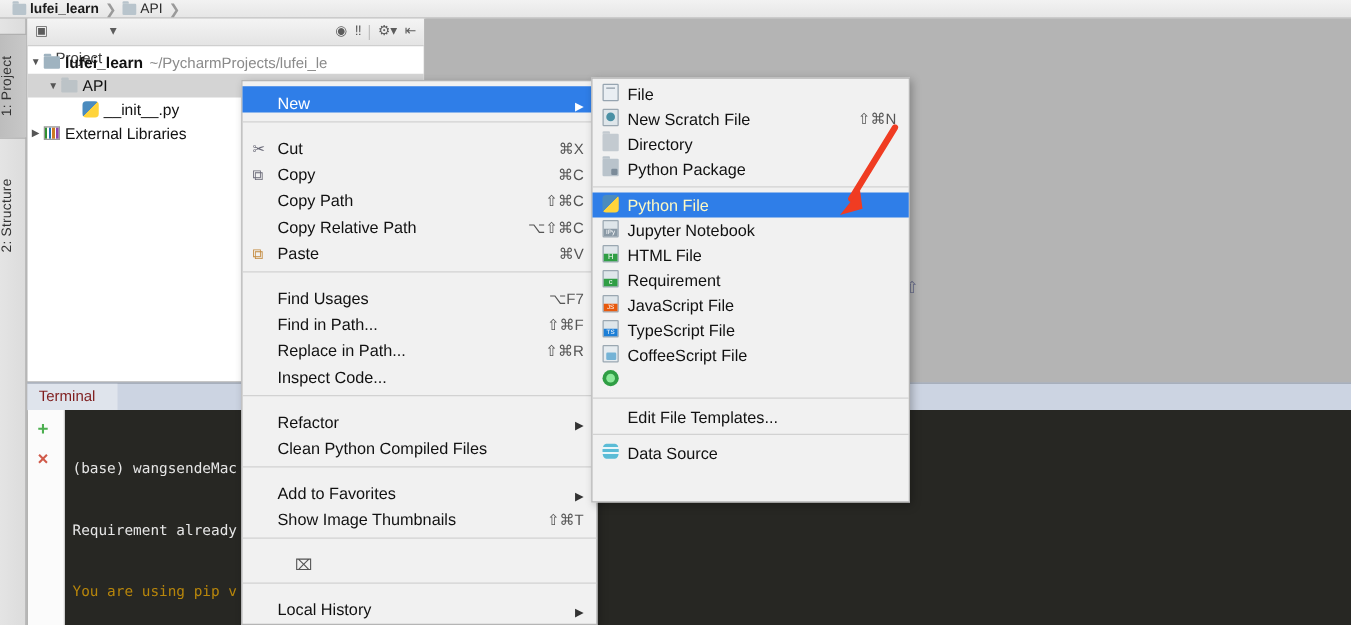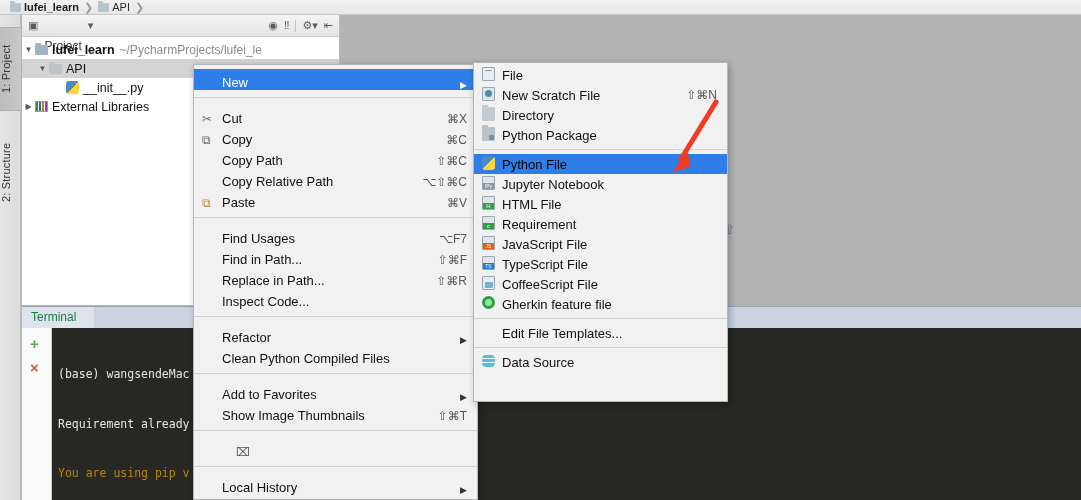--- a/index.html
+++ b/index.html
@@ -93,21 +93,21 @@
     border:1px solid #9a9a9a;
   }
 
   
   #terminal-tabbar{
     position:absolute; left:22px; top:306px; width:1059px; height:22px;
     background:#ccd4e2; border-top:1px solid #9aa2b0;
   }
   #terminal-tab{
     position:absolute; left:0; top:0; height:22px; padding:3px 18px 0 9px;
-    font-size:12px; color:#15803d; background:#dfe4ec;
+    font-size:12px; color:#7f1d1d; background:#dfe4ec;
   }
   #terminal-body{
     position:absolute; left:22px; top:328px; width:1059px; height:172px;
     background:#272723;
   }
   #term-gutter{
     position:absolute; left:0; top:0; width:30px; height:172px; background:#fbfbfb;
     border-right:1px solid #cfcfcf;
   }
   .gut-btn{ position:absolute; left:8px; font-size:15px; font-weight:bold; line-height:1; }
@@ -161,21 +161,21 @@
   }
 
   
   #submenu{
     position:absolute; left:473px; top:62px; width:255px; height:340px;
     background:#f1f1f1; border:1px solid #b5b5b5;
     box-shadow:2px 2px 7px rgba(0,0,0,0.28);
     font-size:13px; color:#111; padding:2px 0;
   }
   .si{ height:20px; display:flex; align-items:center; padding:0 10px 0 8px; white-space:nowrap; }
-  .si.highlight{ background:#2f7ee8; color:#000000; }
+  .si.highlight{ background:#2f7ee8; color:#fef9c3; }
   .si .sico{ width:20px; flex:none; }
   .si .slabel{ flex:1; }
   .si .sshort{ color:#555; font-size:12px; }
 
   .fico{ width:13px;height:14px;display:inline-block;border-radius:1px;position:relative;}
   .fico.doc{ background:#e9eef3; border:1px solid #96a4b0; }
   .fico.doc:after{content:"";position:absolute;left:2px;top:2px;right:2px;height:1px;
     background:repeating-linear-gradient(#8e9aa6 0 1px,transparent 1px 3px);bottom:2px;}
   .fico.dir{ background:#c3cad0; border-radius:1px; }
   .fico.dir:before{content:"";position:absolute;left:0;top:-2px;width:6px;height:2px;background:#c3cad0;border-radius:1px 1px 0 0;}
@@ -452,21 +452,20 @@
   <div class="si">
     <span class="sico"><span class="fico ts"></span></span>
     <span class="slabel">TypeScript File</span>
   </div>
   <div class="si">
     <span class="sico"><span class="fico coffee"></span></span>
     <span class="slabel">CoffeeScript File</span>
   </div>
   <div class="si">
     <span class="sico"><span class="fico gherkin"></span></span>
-    <span class="slabel">Gherkin feature file</span>
   </div>
 
   <div class="msep"></div>
 
   <div class="si">
     <span class="sico"></span>
     <span class="slabel">Edit File Templates...</span>
   </div>
 
   <div class="msep"></div>

